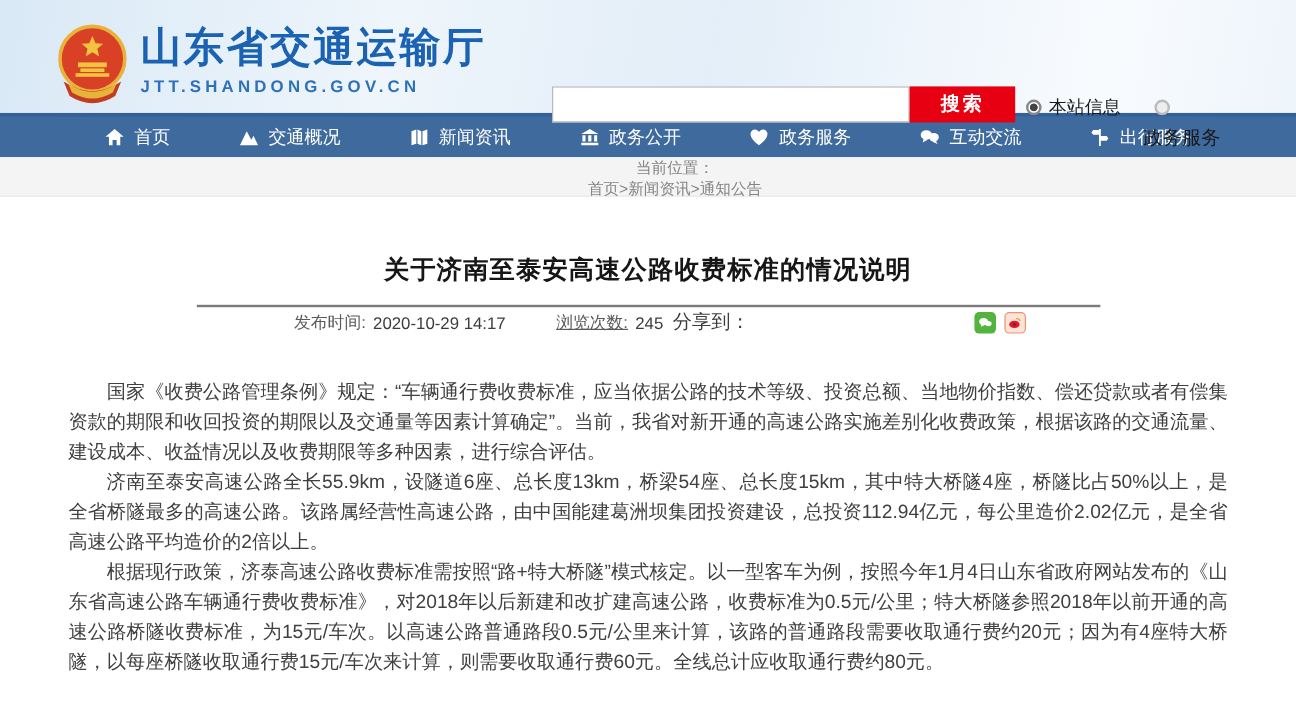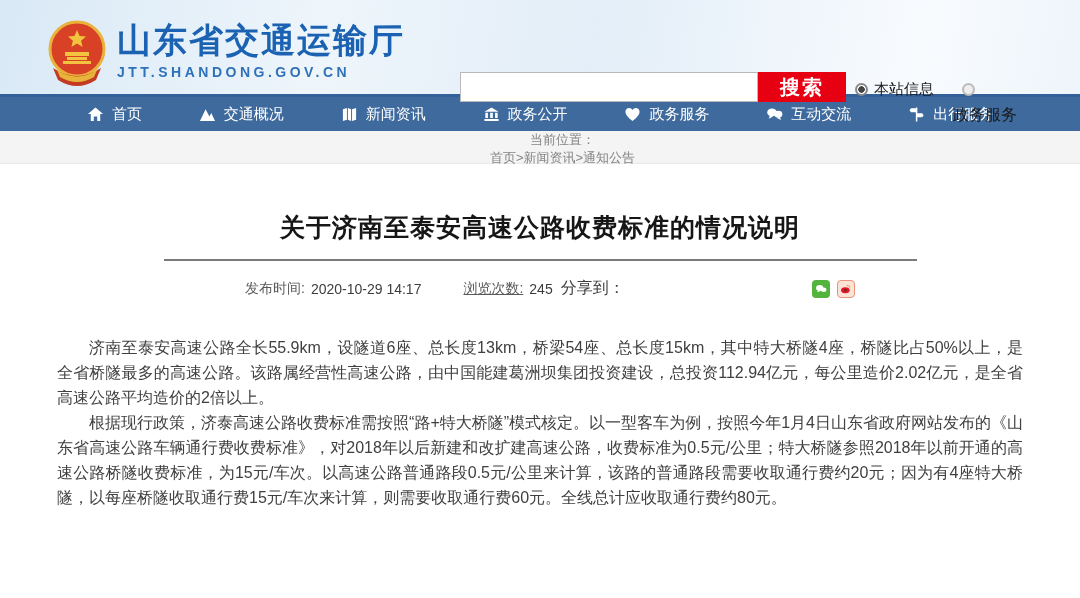--- a/index.html
+++ b/index.html
@@ -12,21 +12,21 @@
   .logo-wrap { position:absolute; left:45px; top:20px; display:flex; align-items:flex-start; }
   .emblem { width:64px; height:70px; }
   .brand { margin-left:8px; }
   .site-name { color:#1b63b2; font-size:34px; font-weight:bold; letter-spacing:2px; line-height:40px; }
   .site-domain { color:#2f71b8; font-size:14px; font-weight:bold; letter-spacing:3.5px; margin-top:4px; }
 
   .search-wrap { position:absolute; left:460px; top:72px; display:flex; }
   .search-input { width:298px; height:30px; border:1px solid #b9b9b9; background:#fff;
     outline:none; padding:0 8px; font-size:14px; }
   .search-btn { width:88px; height:30px; background:#e60012; color:#fff; border:none;
-    font-size:20px; font-weight:bold; cursor:pointer; letter-spacing:2px; }
+    font-size:16px; font-weight:bold; cursor:pointer; letter-spacing:2px; }
 
   .radio-wrap { position:absolute; left:855px; top:80px; width:180px; font-size:15px; color:#1a1a1a; }
   .radio-row { display:flex; align-items:center; }
   .radio { width:13px; height:13px; border-radius:50%; display:inline-block; margin-right:6px; }
   .radio.sel { border:2px solid #888; background:radial-gradient(circle,#444 0 3px,#fff 3.5px); }
   .radio.unsel { border:2px solid #bbb; background:#eee; margin-left:28px; margin-right:0; }
   .radio-line2 { padding-left:98px; margin-top:6px; font-size:16px; }
 
   
   .nav { height:37px; background:#3e6a9d; border-top:3px solid #31609a;
@@ -36,24 +36,24 @@
   .nav-item svg { width:17px; height:17px; fill:#fff; }
 
   
   .crumb { height:33px; background:#f4f4f4; border-bottom:1px solid #e9e9e9;
     display:flex; align-items:center; padding-left:45px; font-size:13px; color:#848484;flex-direction:column; }
   .crumb svg { width:14px; height:14px; fill:#3a86d4; margin:0 10px 0 6px; }
   .crumb-path { color:#848484; text-decoration:none; }
 
   
   .main { width:966px; margin:0 auto; }
-  .article-title { margin-top:47px; text-align:center; font-size:25px; font-weight:bold;
+  .article-title { margin-top:47px; text-align:center; font-size:21px; font-weight:bold;
     color:#161616; letter-spacing:1px; }
   .title-rule { width:753px; margin:15px auto 0; border-top:2px solid #7b7b7b; }
-  .meta { display:flex; align-items:center; margin-top:17px; padding-left:188px;
+  .meta { display:flex; align-items:center; margin-top:2px; padding-left:188px;
     font-size:14px; color:#5a5a5a; }
   .meta .lab { color:#5a5a5a; }
   .meta .val { margin-left:6px; color:#3d3d3d; }
   .meta .views-lab { margin-left:42px;text-decoration:underline; }
   .meta .share-lab { margin-left:8px; font-size:16px; color:#3d3d3d; }
   .share-icons { margin-left:auto; margin-right:168px; display:flex; gap:7px; }
   .share-ic { width:18px; height:18px; border-radius:4px; display:flex; align-items:center;
     justify-content:center; cursor:pointer; }
   .share-ic.wechat { background:#52b43c; }
   .share-ic.wechat svg { width:12px; height:12px; fill:#fff; }
@@ -178,16 +178,17 @@
         <svg viewBox="0 0 18 18">
             <ellipse cx="8" cy="11" rx="6.5" ry="4.5" fill="#e6162d"></ellipse>
           <circle cx="8" cy="11" r="2.2" fill="#7a2b17"></circle>
           <path d="M10 4 q4 -1 5 3" stroke="#e6a23c" stroke-width="1.6" fill="none"></path>
           </svg>
       </span>
     </span>
   </div>
 
   <div class="article-body">
+    <p>国家《收费公路管理条例》规定：“车辆通行费收费标准，应当依据公路的技术等级、投资总额、当地物价指数、偿还贷款或者有偿集资款的期限和收回投资的期限以及交通量等因素计算确定”。当前，我省对新开通的高速公路实施差别化收费政策，根据该路的交通流量、建设成本、收益情况以及收费期限等多种因素，进行综合评估。</p>
     <p>济南至泰安高速公路全长55.9km，设隧道6座、总长度13km，桥梁54座、总长度15km，其中特大桥隧4座，桥隧比占50%以上，是全省桥隧最多的高速公路。该路属经营性高速公路，由中国能建葛洲坝集团投资建设，总投资112.94亿元，每公里造价2.02亿元，是全省高速公路平均造价的2倍以上。</p>
     <p>根据现行政策，济泰高速公路收费标准需按照“路+特大桥隧”模式核定。以一型客车为例，按照今年1月4日山东省政府网站发布的《山东省高速公路车辆通行费收费标准》，对2018年以后新建和改扩建高速公路，收费标准为0.5元/公里；特大桥隧参照2018年以前开通的高速公路桥隧收费标准，为15元/车次。以高速公路普通路段0.5元/公里来计算，该路的普通路段需要收取通行费约20元；因为有4座特大桥隧，以每座桥隧收取通行费15元/车次来计算，则需要收取通行费60元。全线总计应收取通行费约80元。</p>
   </div>
 </div>
 
 </body></html>

